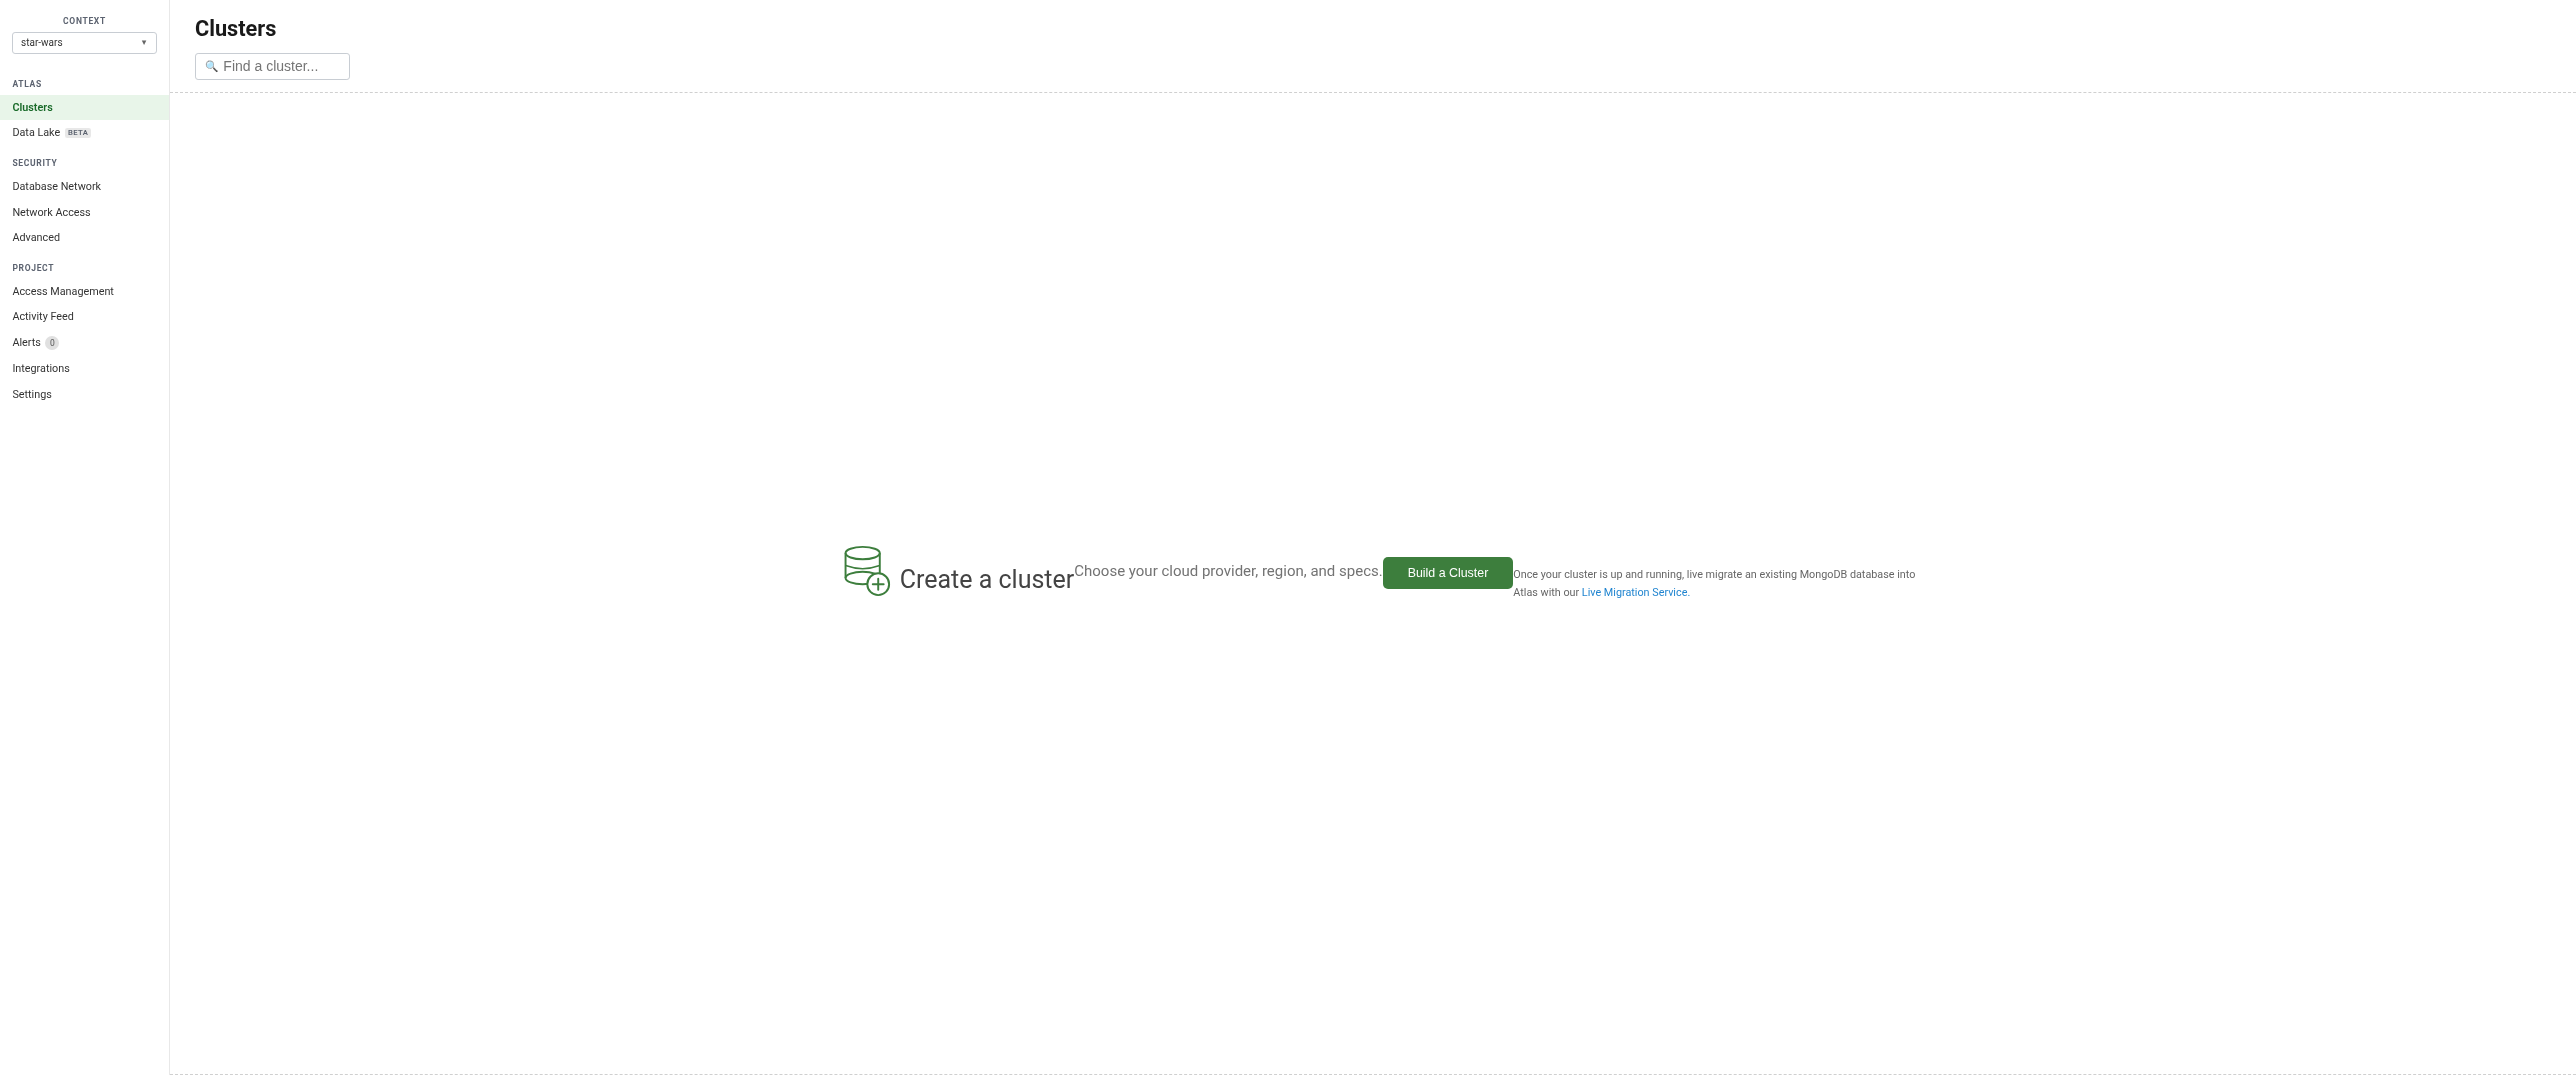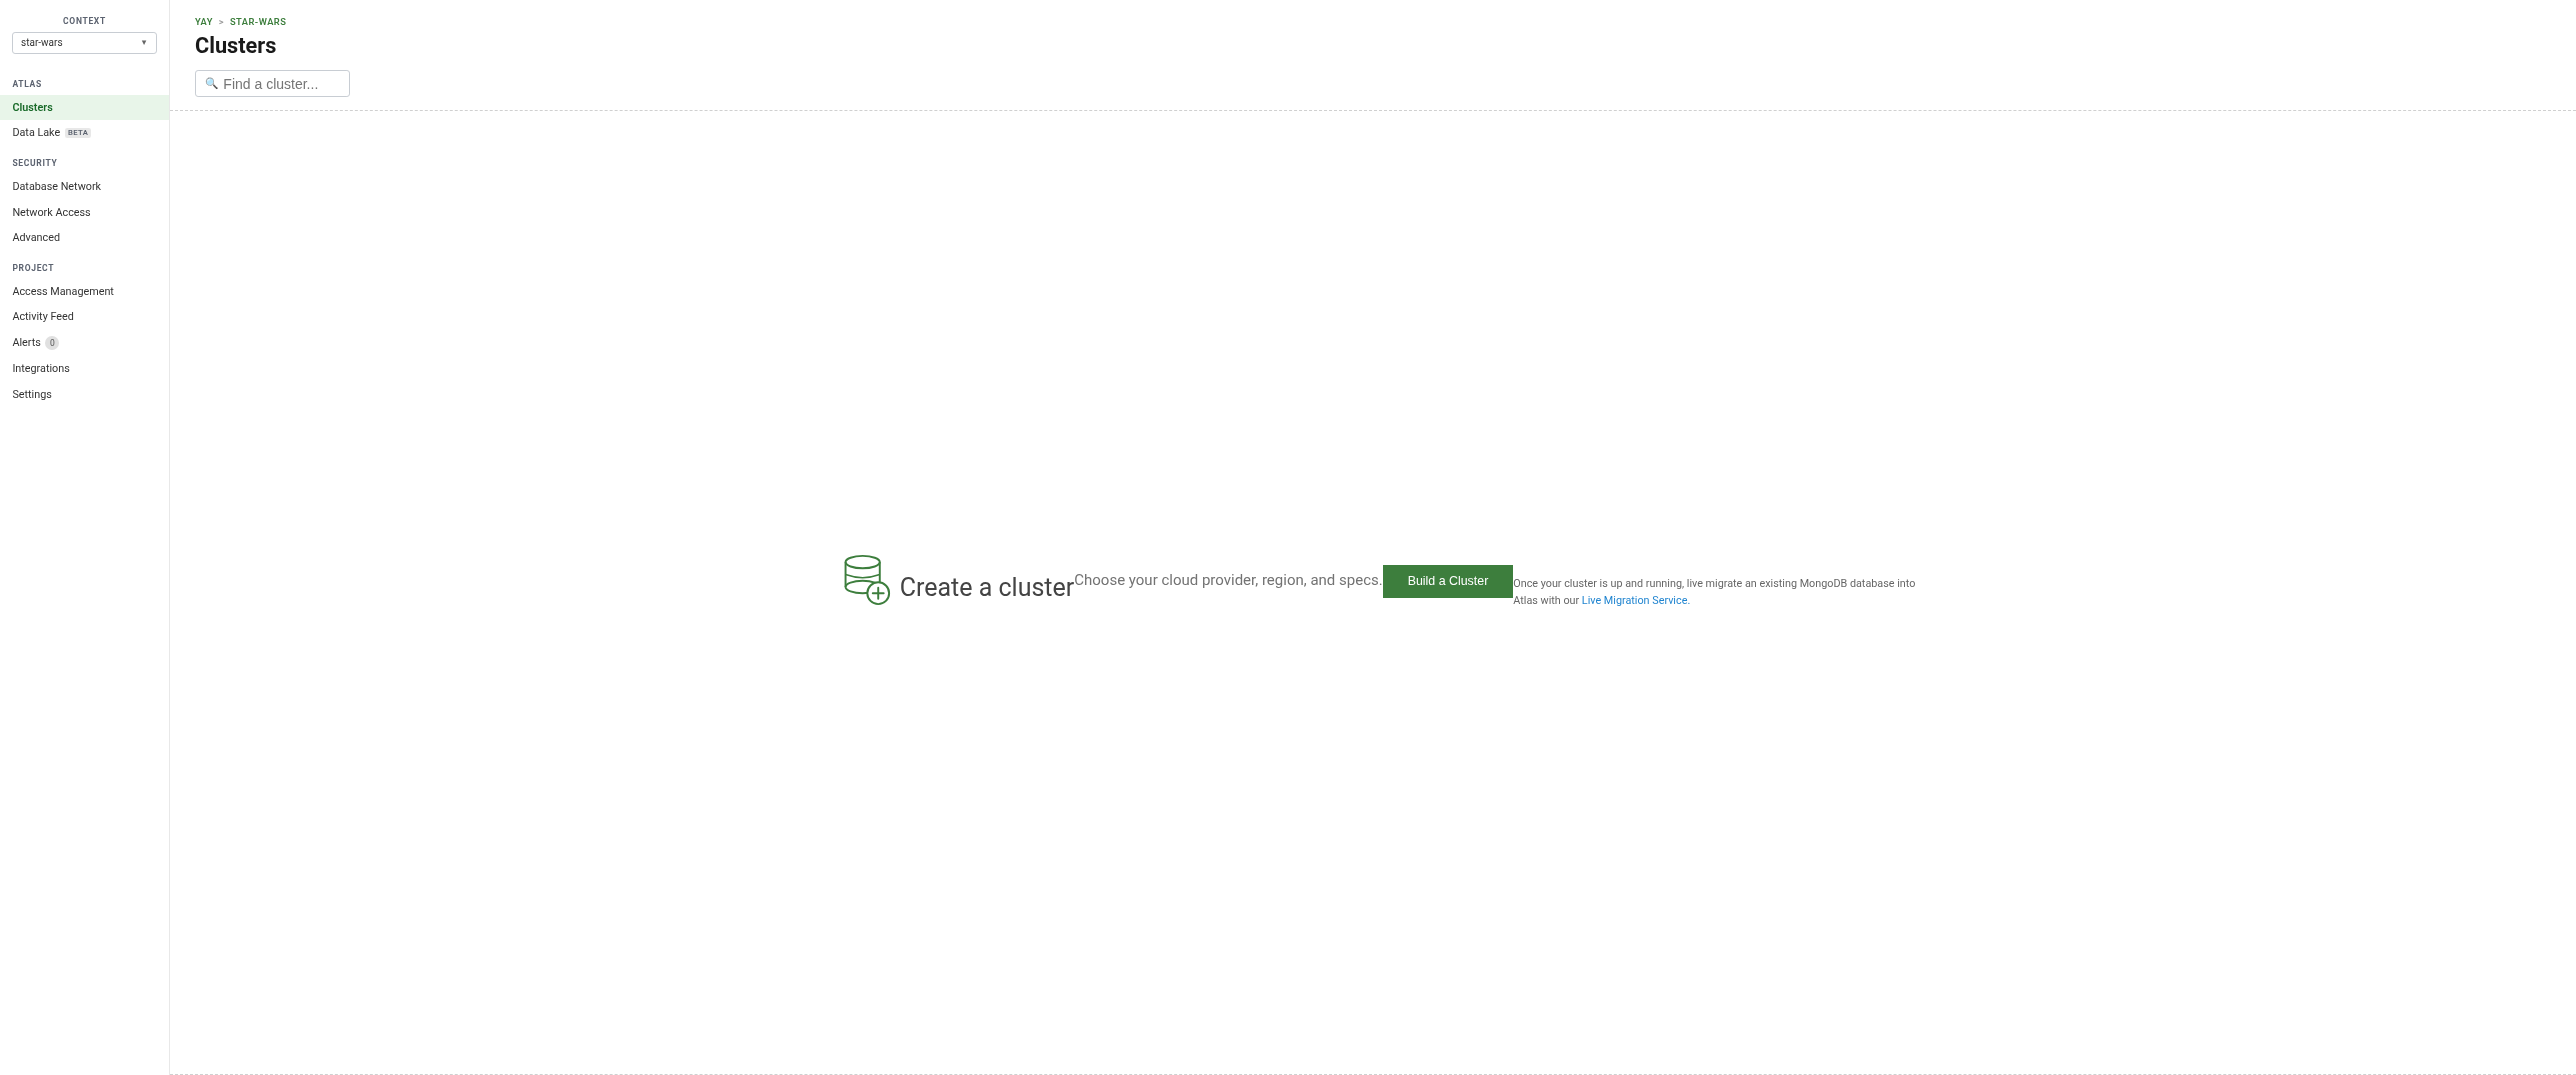--- a/index.html
+++ b/index.html
@@ -200,21 +200,21 @@
     .empty-state-subtitle {
       font-size: 15px;
       color: #737373;
       margin-bottom: 25px;
     }
 
     .build-btn {
       background: #3d7e3d;
       color: #fff;
       border: none;
-      border-radius: 0;
+      border-radius: 5px;
       padding: 9.3px 25px;
       font-size: 12.4px;
       cursor: pointer;
       font-weight: 500;
       margin-bottom: 21.7px;
     }
 
     .migration-text {
       font-size: 10.8px;
       color: #666;
@@ -274,25 +274,20 @@
   <div class="nav-item">
     <span>Integrations</span>
   </div>
   <div class="nav-item">
     <span>Settings</span>
   </div>
 </div>
 
 <div class="main-content">
   <div class="page-header">
-    <div class="breadcrumb">
-      <span>YAY</span>
-      <span class="sep">&gt;</span>
-      <span>STAR-WARS</span>
-    </div>
     <h1 class="page-title">Clusters</h1>
     <div class="search-bar">
       <span class="search-icon">🔍</span>
       <input type="text" placeholder="Find a cluster..." style="">
     </div>
   </div>
 
   <div class="empty-state">
 
     <div class="cluster-icon">

